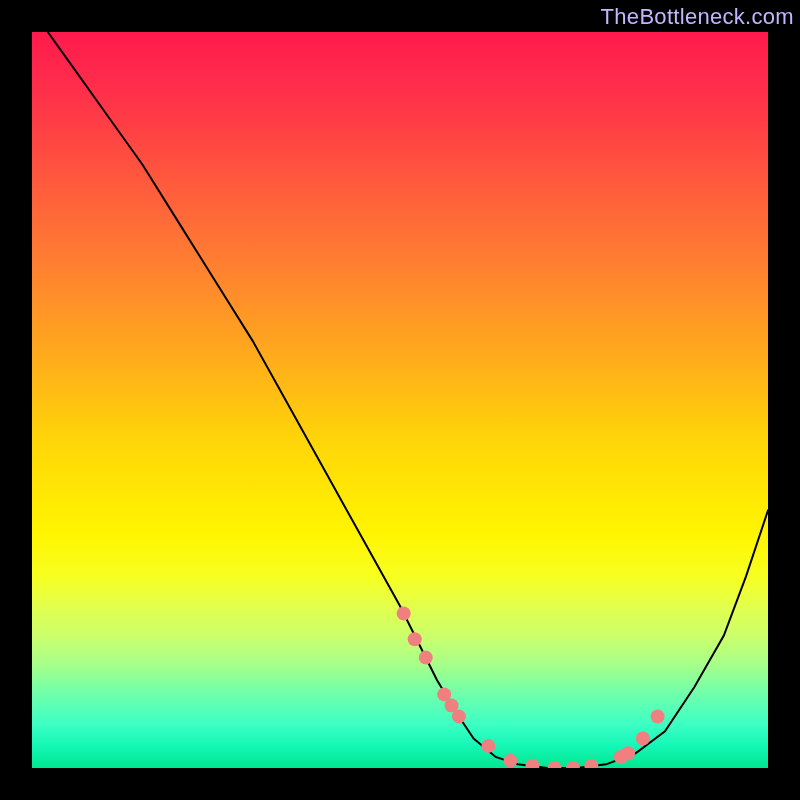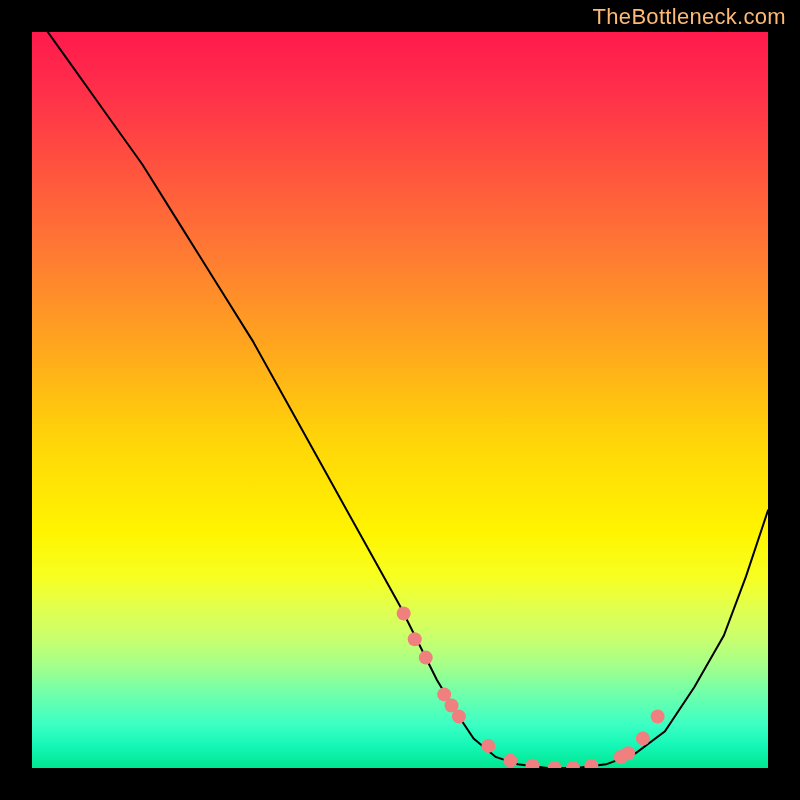--- a/index.html
+++ b/index.html
@@ -7,22 +7,22 @@
     width: 800px;
     height: 800px;
     background: #000;
     position: relative;
     font-family: Arial, sans-serif;
     overflow: hidden;
   }
   .watermark {
     position: absolute;
     top: 4px;
-    right: 14px;
-    color: #fdba74;
+    right: 6px;
+    color: #c4b5fd;
     font-size: 22px;
     font-weight: 500;
     letter-spacing: 0.3px;
     z-index: 10;
   }
   .plot-area {
     position: absolute;
     left: 32px;
     top: 32px;
     width: 736px;

